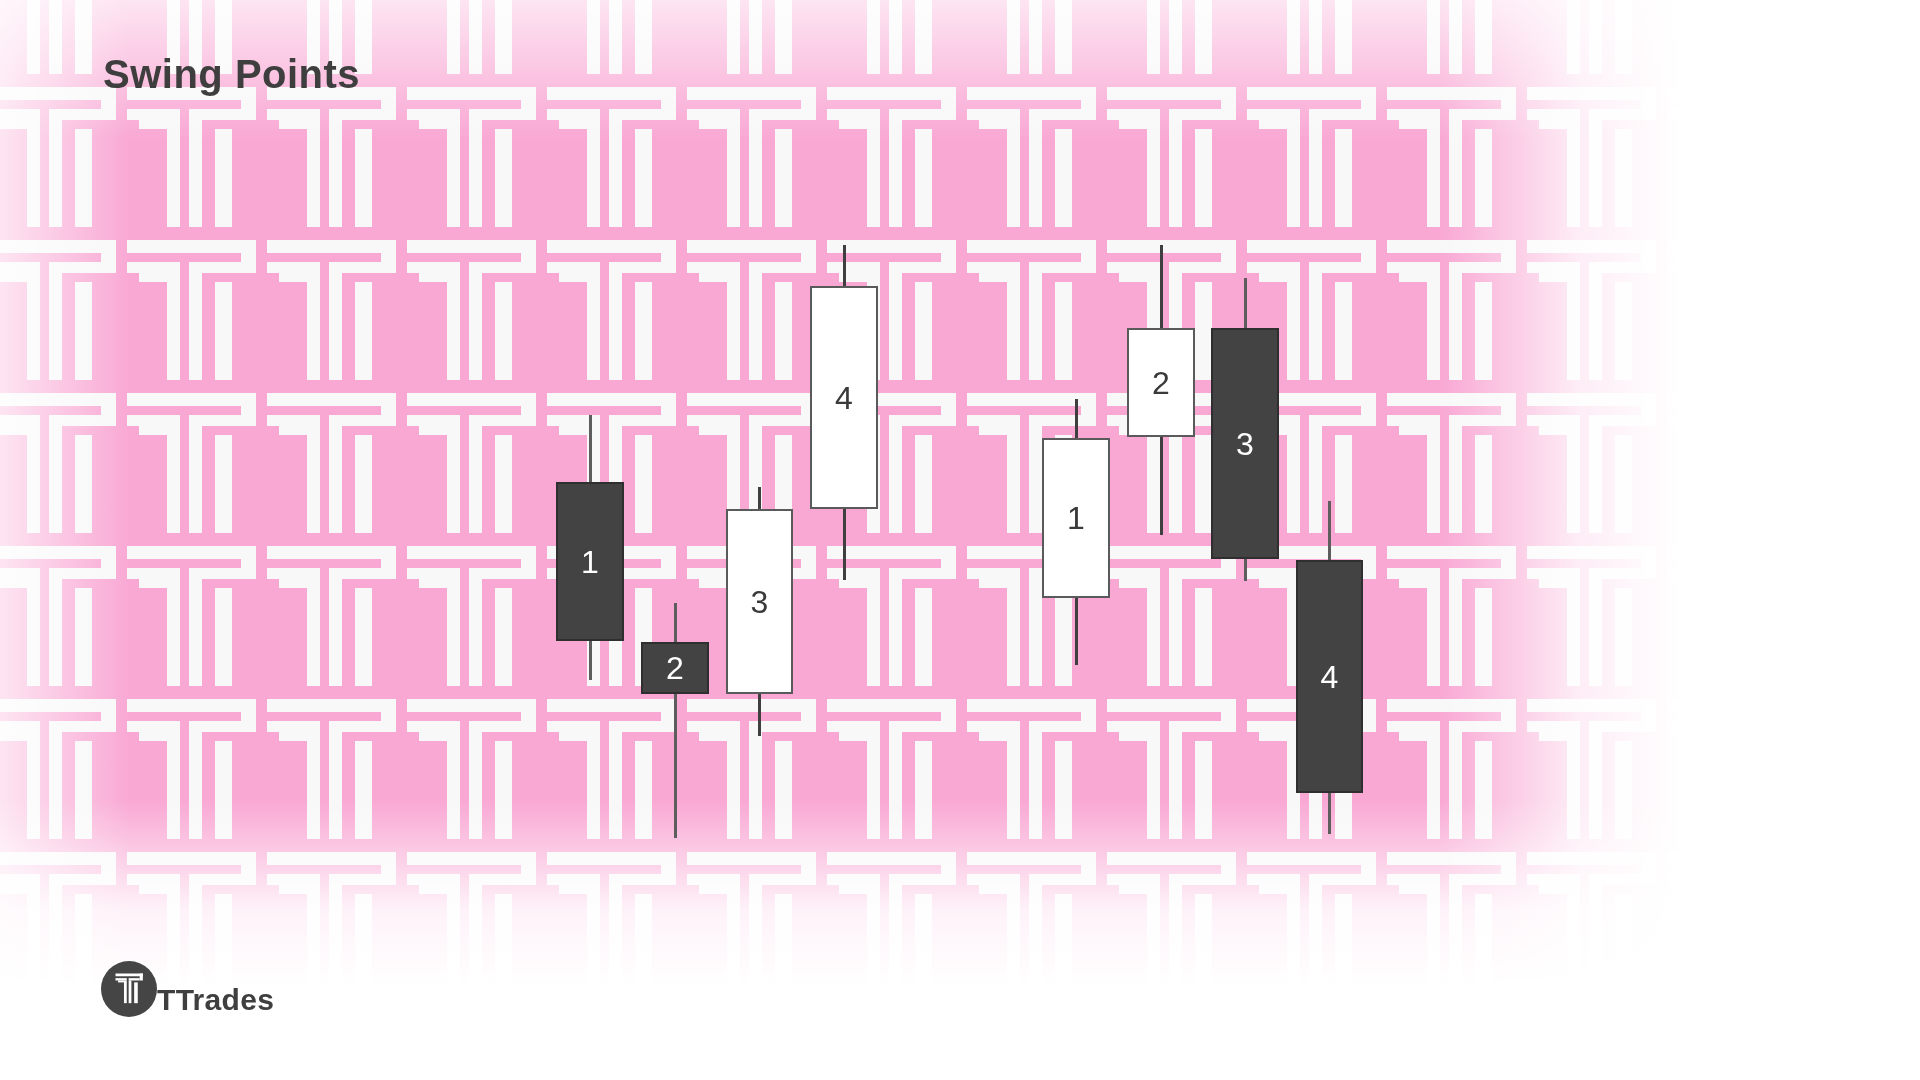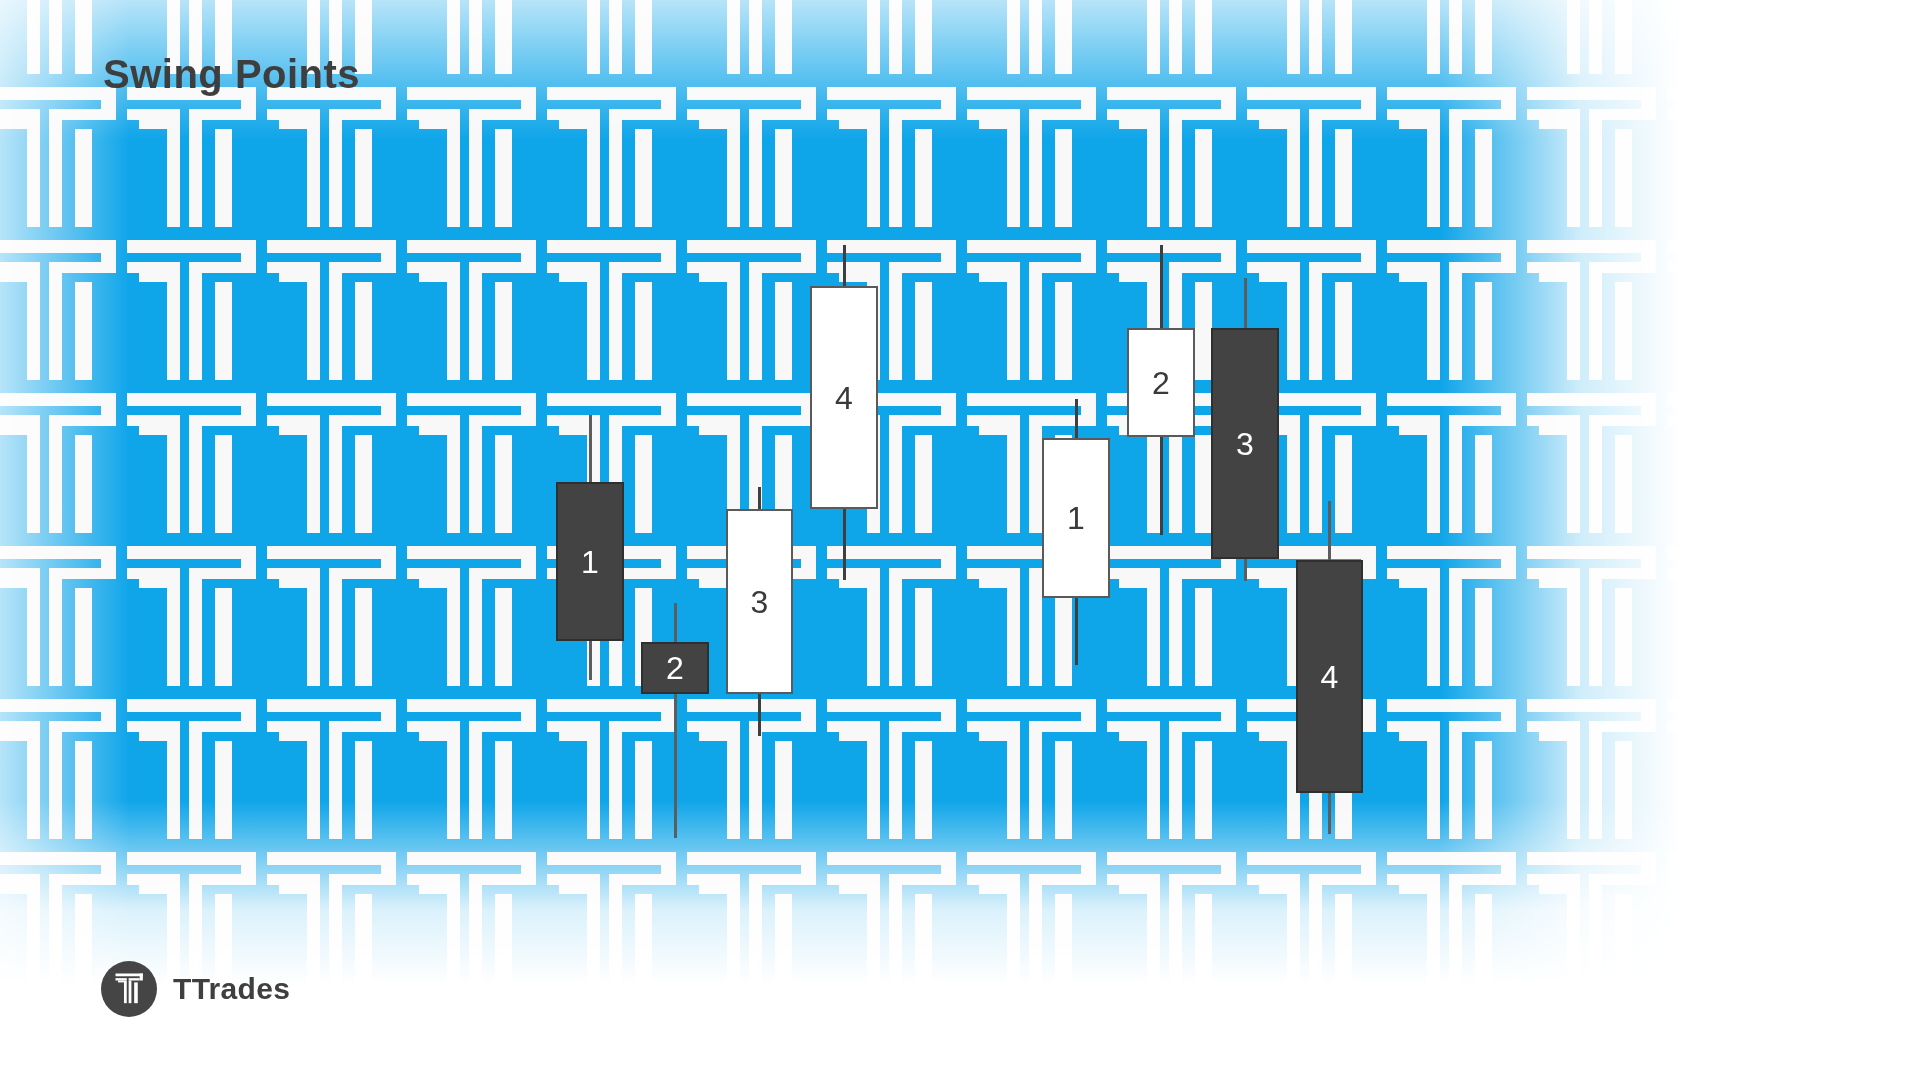--- a/index.html
+++ b/index.html
@@ -1,17 +1,17 @@
 <!DOCTYPE html>
 <html><head>
 <meta charset="utf-8">
 <style>
   html,body{margin:0;padding:0;background:#fff;}
   .canvas{
-    position:relative;width:1920px;height:1080px;overflow:hidden;background:#0ea5e9;
+    position:relative;width:1920px;height:1080px;overflow:hidden;background:#f9a8d4;
     font-family:"Liberation Sans",sans-serif;
   }
   .wm-svg{position:absolute;left:0;top:0;z-index:0;}
   .fade{
     position:absolute;inset:0;z-index:1;pointer-events:none;
     background:
       linear-gradient(to bottom, rgba(255,255,255,.7) 0px, rgba(255,255,255,0) 140px),
       linear-gradient(to top, #ffffff 0px, #ffffff 95px, rgba(255,255,255,.85) 170px, rgba(255,255,255,0) 280px),
       linear-gradient(to right, rgba(255,255,255,.7) 0px, rgba(255,255,255,0) 130px),
       linear-gradient(to left, #ffffff 0px, #ffffff 240px, rgba(255,255,255,.8) 340px, rgba(255,255,255,0) 480px);
@@ -22,21 +22,21 @@
   }
   .chart{position:absolute;inset:0;z-index:2;}
   .candle{position:absolute;inset:0;}
   .wick{position:absolute;}
   .body{
     position:absolute;box-sizing:border-box;display:flex;align-items:center;justify-content:center;
   }
   .body .lbl{font-size:32px;font-weight:400;line-height:1;}
   .brand{
     position:absolute;left:101px;top:961px;z-index:3;height:56px;
-    display:flex;align-items:center;gap:16px;
+    display:flex;align-items:flex-end;
   }
   .brand-name{font-size:30px;font-weight:700;color:#3f3f3f;letter-spacing:.3px;}
 </style>
 </head>
 <body>
 
 <div class="canvas">
 
   <svg class="wm-svg" width="1920" height="1080" aria-hidden="true">
     <defs>

